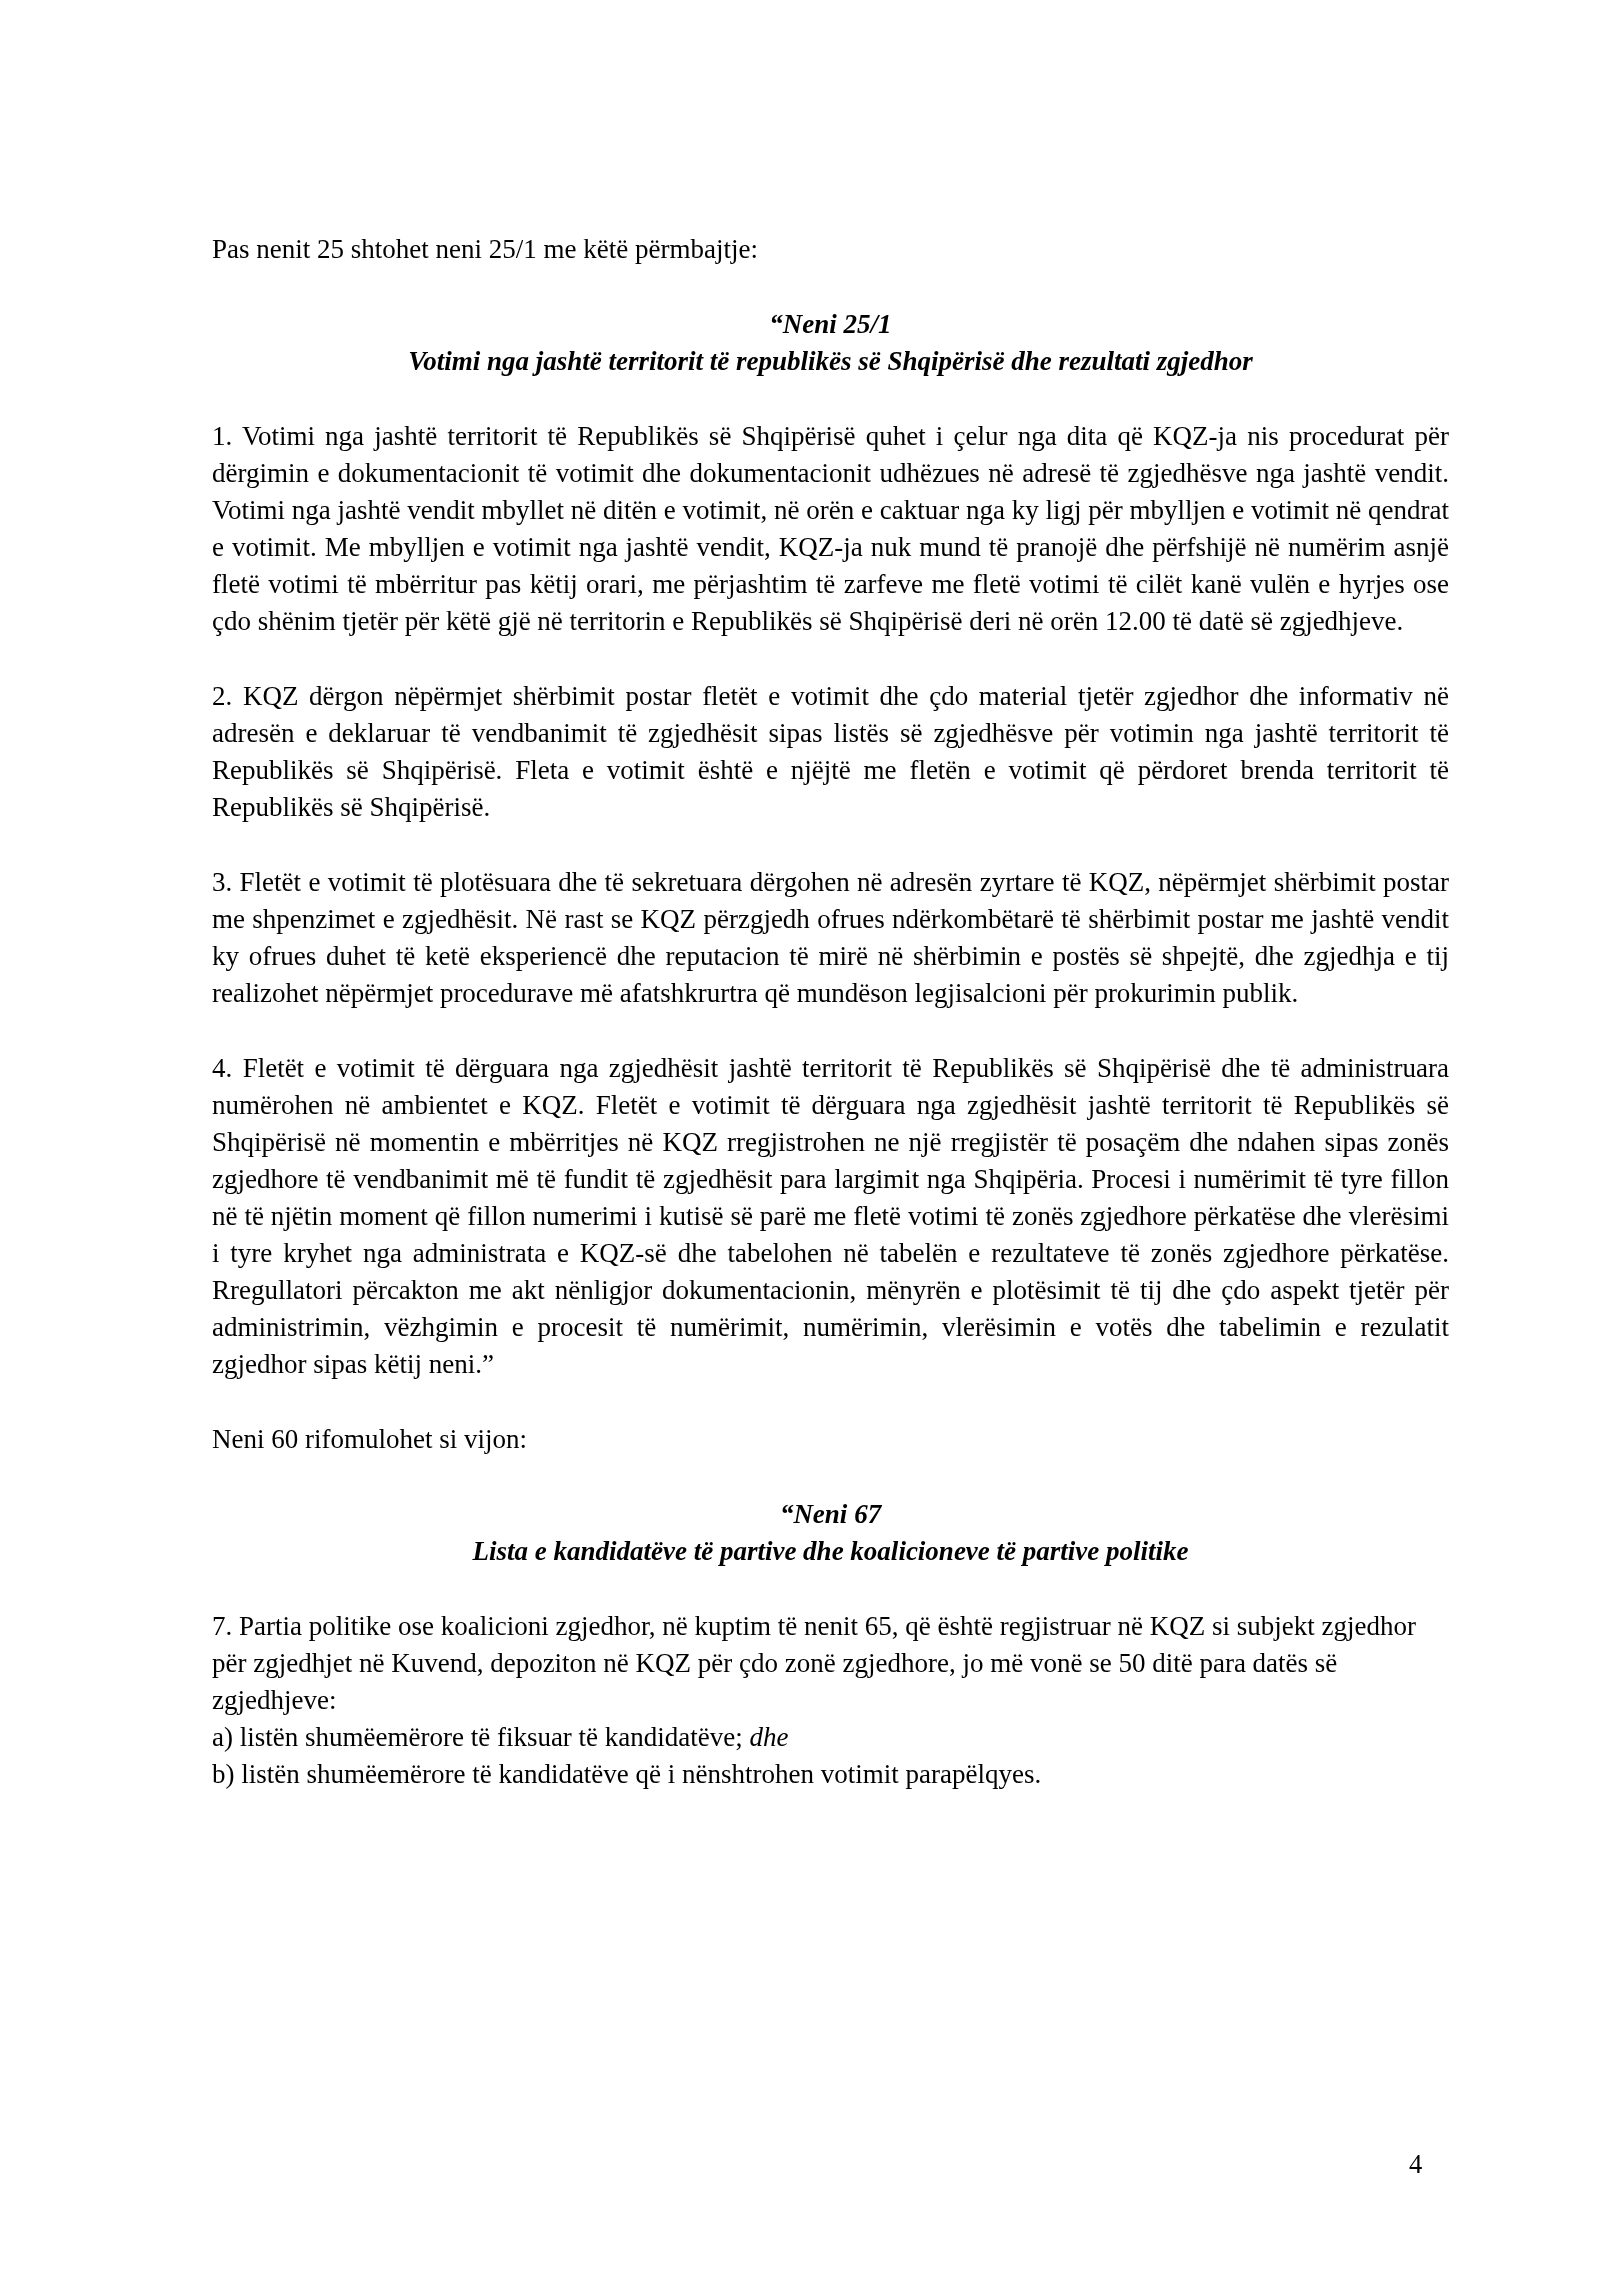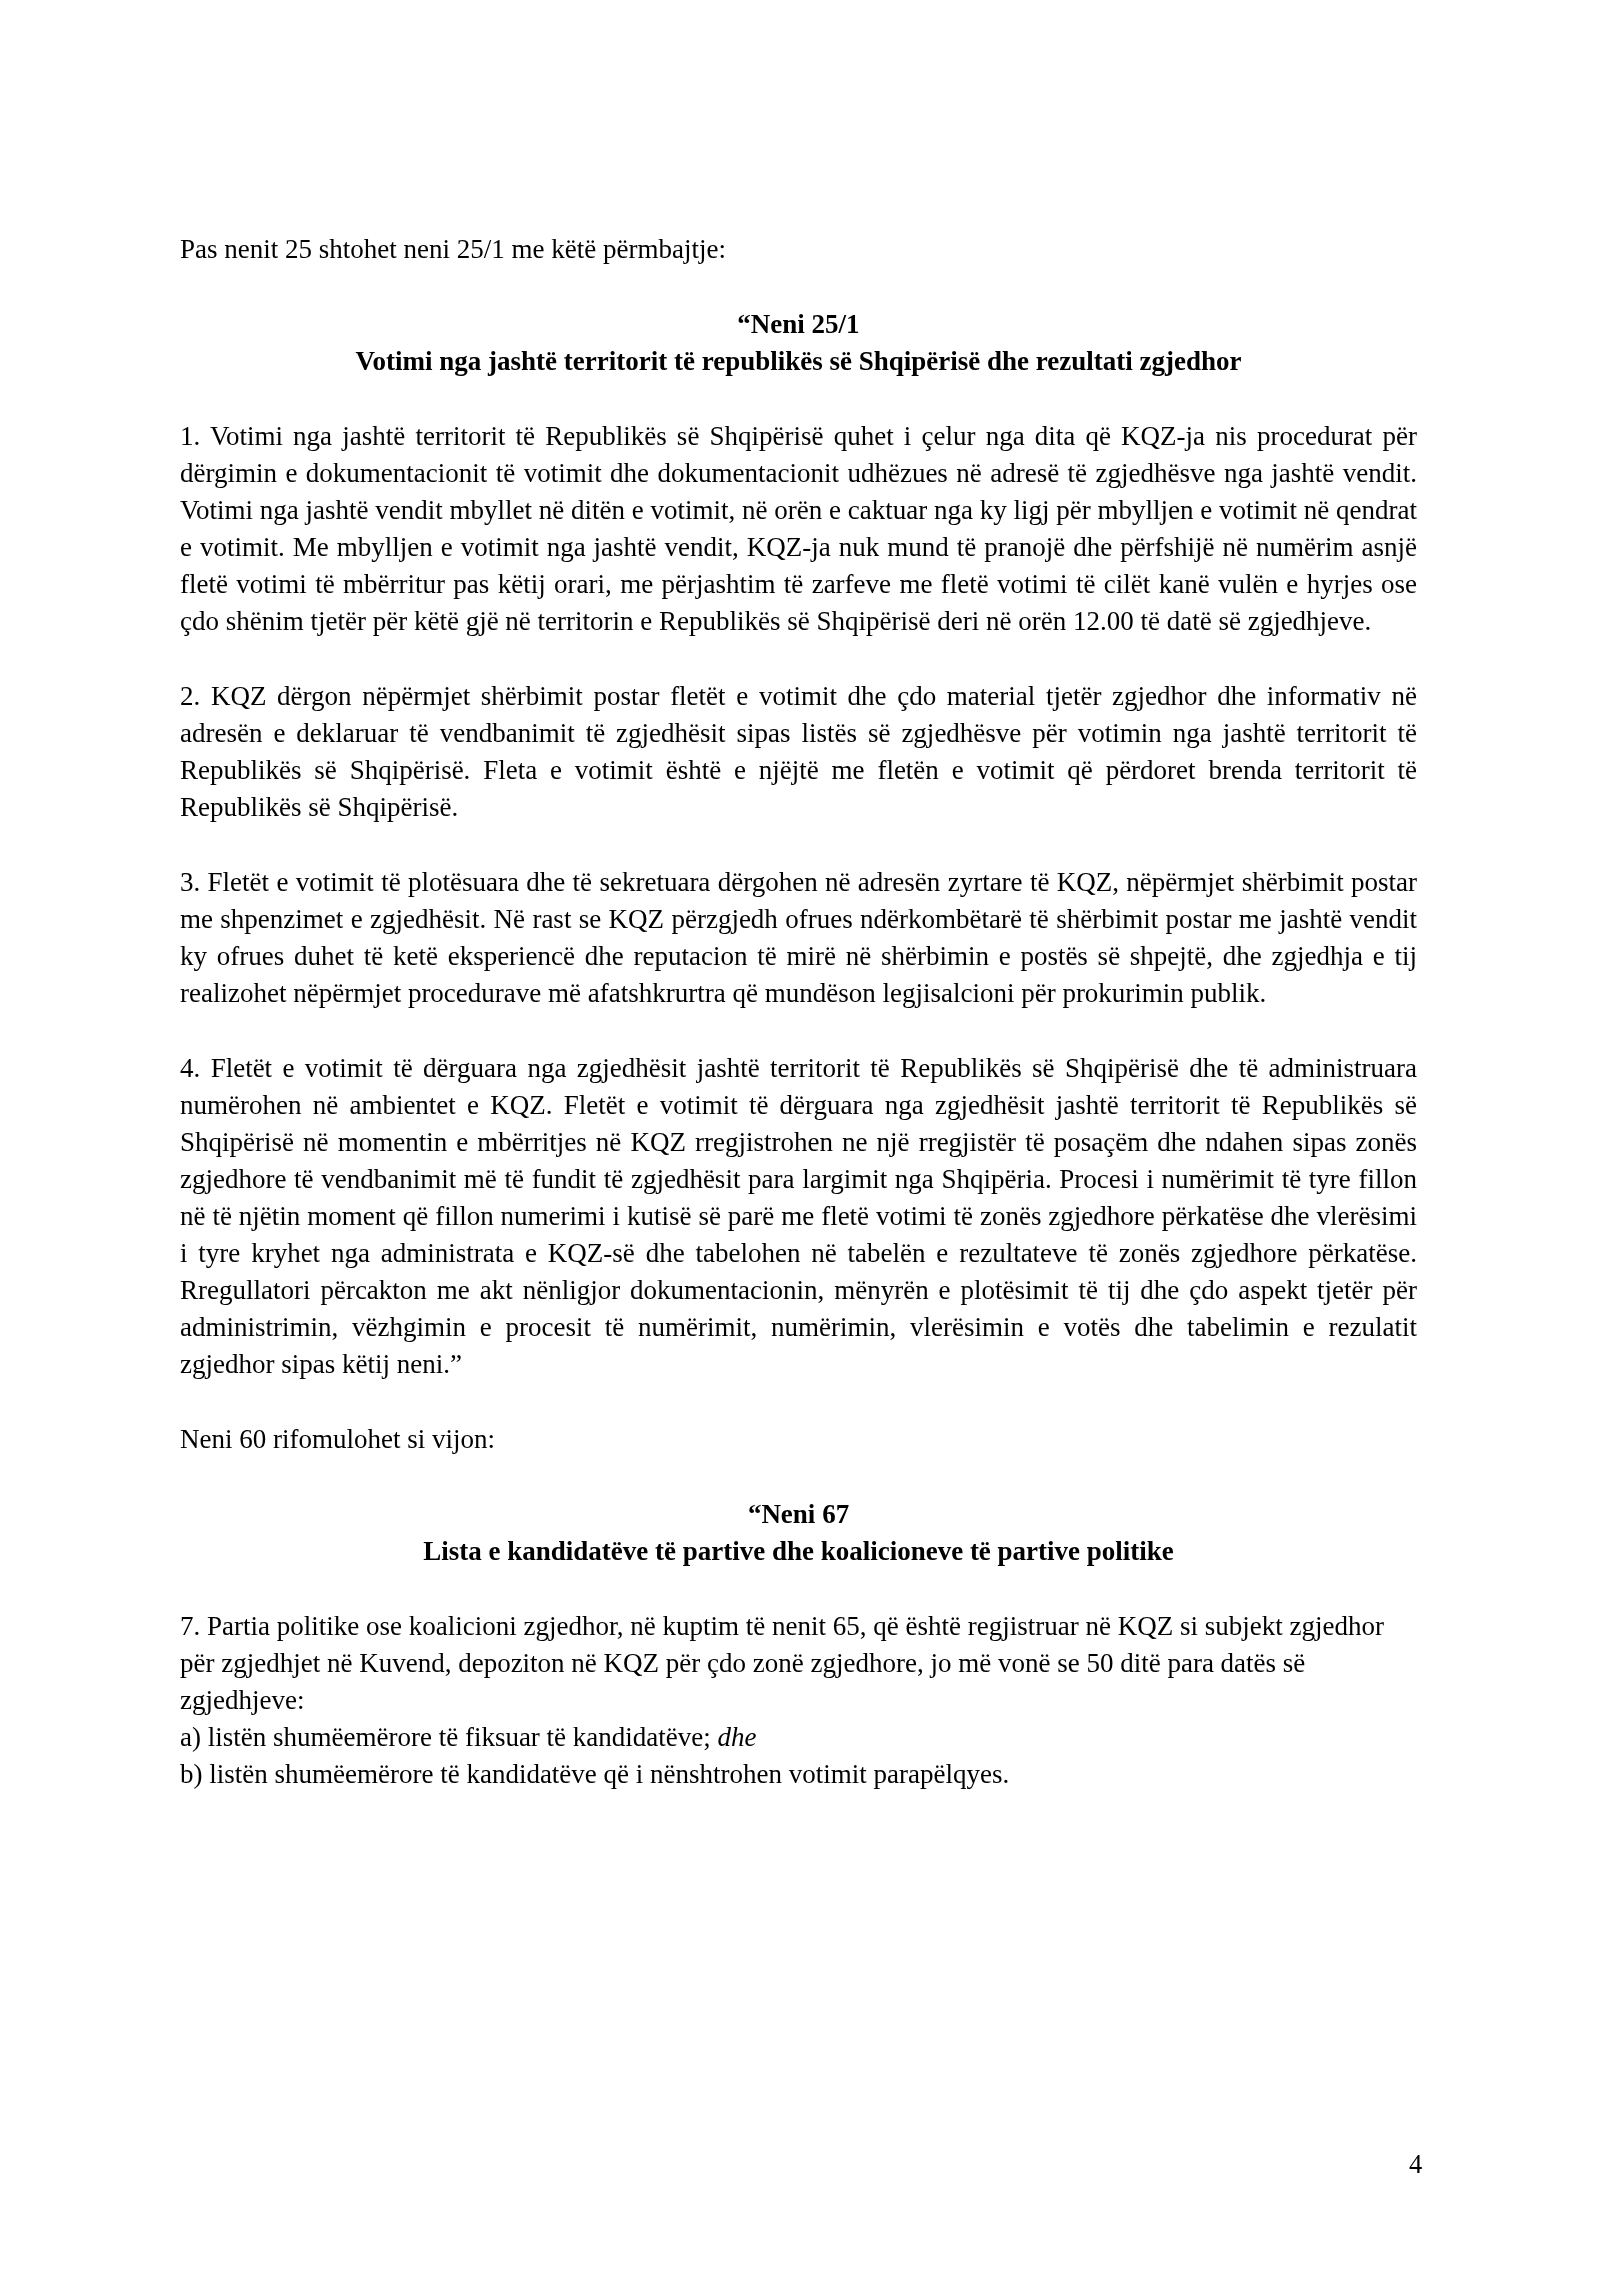--- a/index.html
+++ b/index.html
@@ -15,37 +15,37 @@
     font-family: "Liberation Serif", "DejaVu Serif", serif;
     color: #000000;
   }
   .page {
     position: absolute;
     inset: 0;
     background: #ffffff;
   }
   .content {
     position: absolute;
-    left: 180px;
+    left: 212px;
     top: 231px;
     width: 1237px;
     font-size: 27px;
     line-height: 37px;
   }
   p { margin: 0; }
   .block { margin: 0 0 38px 0; }
   .just {
     text-align: justify;
     text-justify: inter-word;
     margin-top: 36px;
   }
   .left { text-align: left; }
   .center { text-align: center; }
   .bold { font-weight: bold; }
-  .heading-block { margin: 0 0 38px 0; }
+  .heading-block { margin: 0 0 38px 0; font-style: italic; }
   .items p { text-align: left; }
   em { font-style: italic; }
   .page-number {
     position: absolute;
     left: 1409px;
     top: 2149px;
     font-size: 26.5px;
     line-height: 31px;
     text-align: left;
   }

